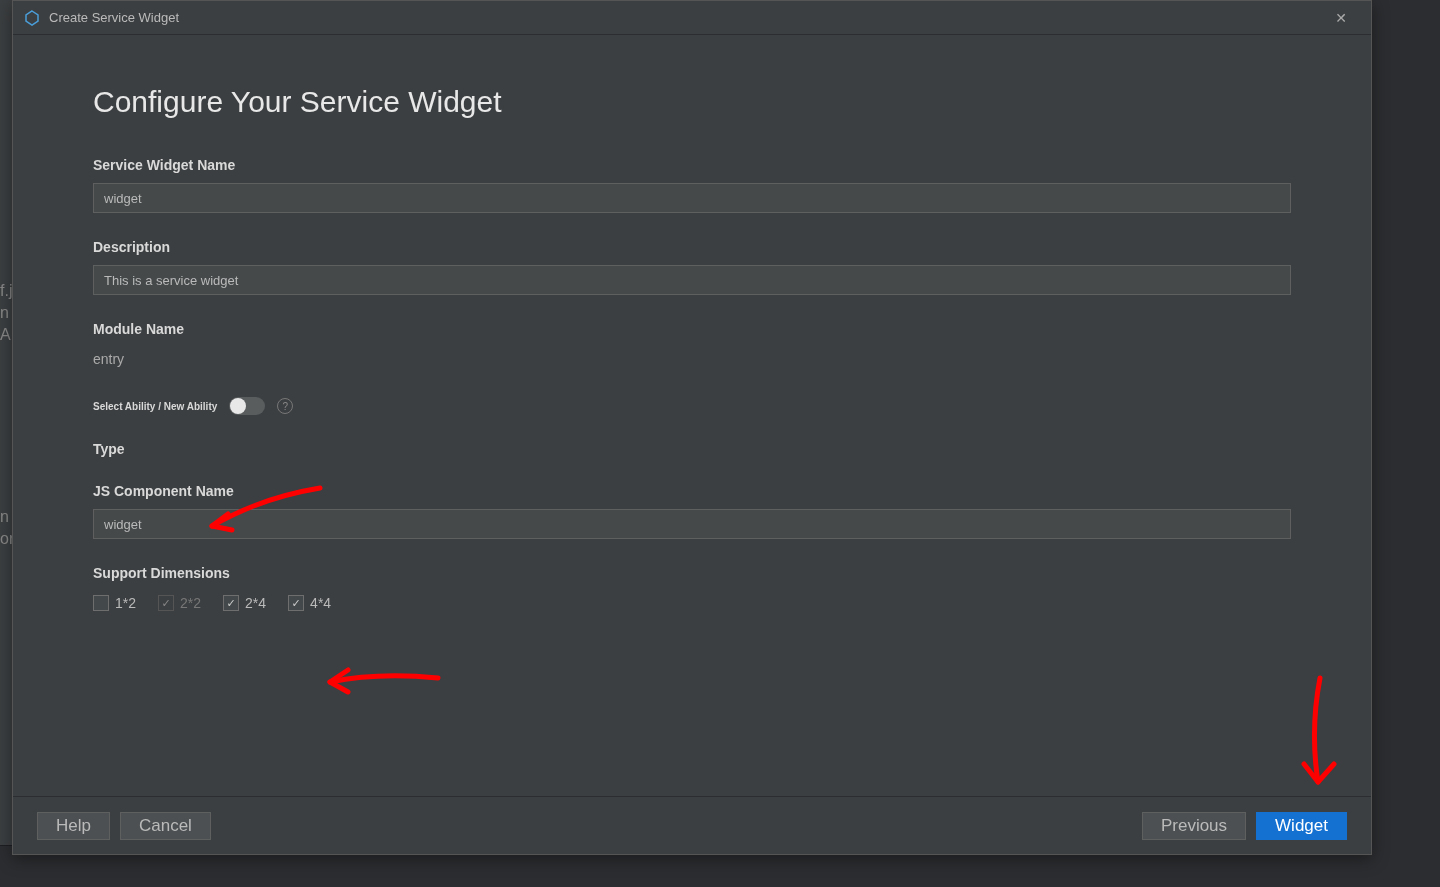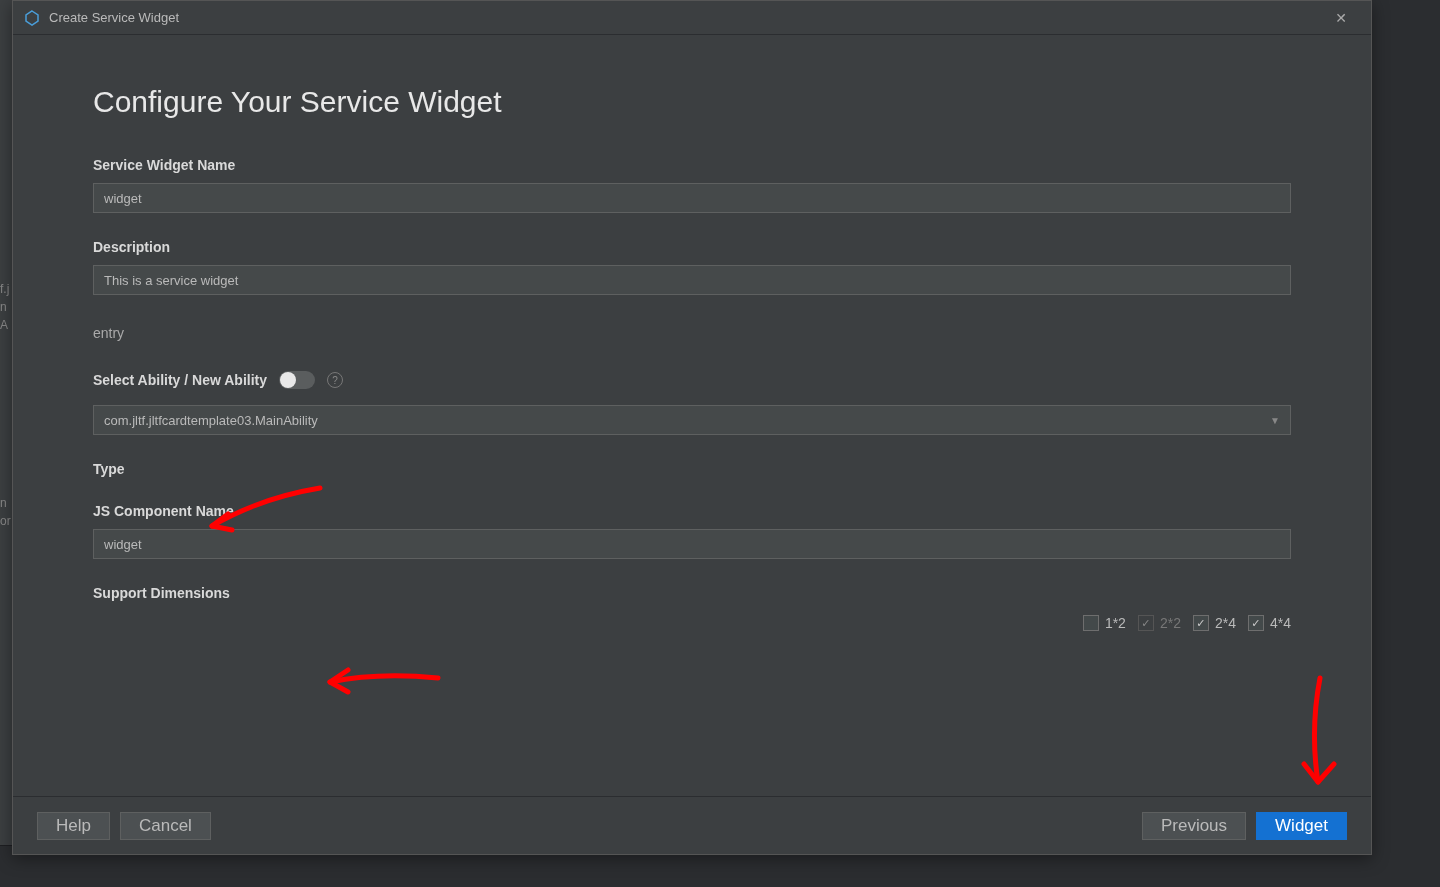--- a/index.html
+++ b/index.html
@@ -16,21 +16,21 @@
     .bg-sidebar {
       position: absolute;
       left: 0;
       top: 0;
       width: 12px;
       height: 887px;
       background: #3c3f41;
     }
     .bg-sidebar .item {
       color: #888;
-      font-size: 12px;
+      font-size: 16px;
       padding: 2px 0;
       white-space: nowrap;
       overflow: hidden;
     }
     .bg-bottom {
       position: absolute;
       left: 0;
       bottom: 0;
       width: 1440px;
       height: 42px;
@@ -132,21 +132,21 @@
       color: #888;
       font-size: 10px;
     }
     .toggle-row {
       display: flex;
       align-items: center;
       gap: 12px;
       margin-bottom: 16px;
     }
     .toggle-row .lbl {
-      font-size: 14px;
+      font-size: 10px;
       font-weight: 600;
       color: #d9d9d9;
     }
     .toggle {
       width: 36px;
       height: 18px;
       background: #5a5d5e;
       border-radius: 9px;
       position: relative;
     }
@@ -197,23 +197,22 @@
     }
     .radio.selected .circle .dot {
       width: 8px;
       height: 8px;
       background: #3592c4;
       border-radius: 50%;
     }
     .check-row {
       display: flex;
       align-items: center;
-      gap: 12px;
+      gap: 22px;
       margin-top: 14px;
-      justify-content: flex-end;
     }
     .check {
       display: flex;
       align-items: center;
       gap: 6px;
       font-size: 14px;
       color: #bababa;
     }
     .check.disabled { color: #777; }
     .check .box {
@@ -295,33 +294,30 @@
       <div class="field-label">Service Widget Name</div>
       <input class="text-input" value="widget" style="">
     </div>
 
     <div class="field-group">
       <div class="field-label">Description</div>
       <input class="text-input" value="This is a service widget" style="">
     </div>
 
     <div class="field-group">
+      <div class="field-label">Module Name</div>
       <div class="static-value">entry</div>
     </div>
 
     <div class="toggle-row">
       <span class="lbl">Select Ability / New Ability</span>
       <span class="toggle">
           <span class="knob"></span>
         </span>
       <span class="help-q">?</span>
-    </div>
-    <div class="select-box">
-      <span>com.jltf.jltfcardtemplate03.MainAbility</span>
-      <span class="arrow">▼</span>
     </div>
 
     <div class="field-group" style="margin-top:26px">
       <div class="field-label">Type</div>
     </div>
 
     <div class="field-group">
       <div class="field-label">JS Component Name</div>
       <input class="text-input" value="widget" style="">
     </div>

